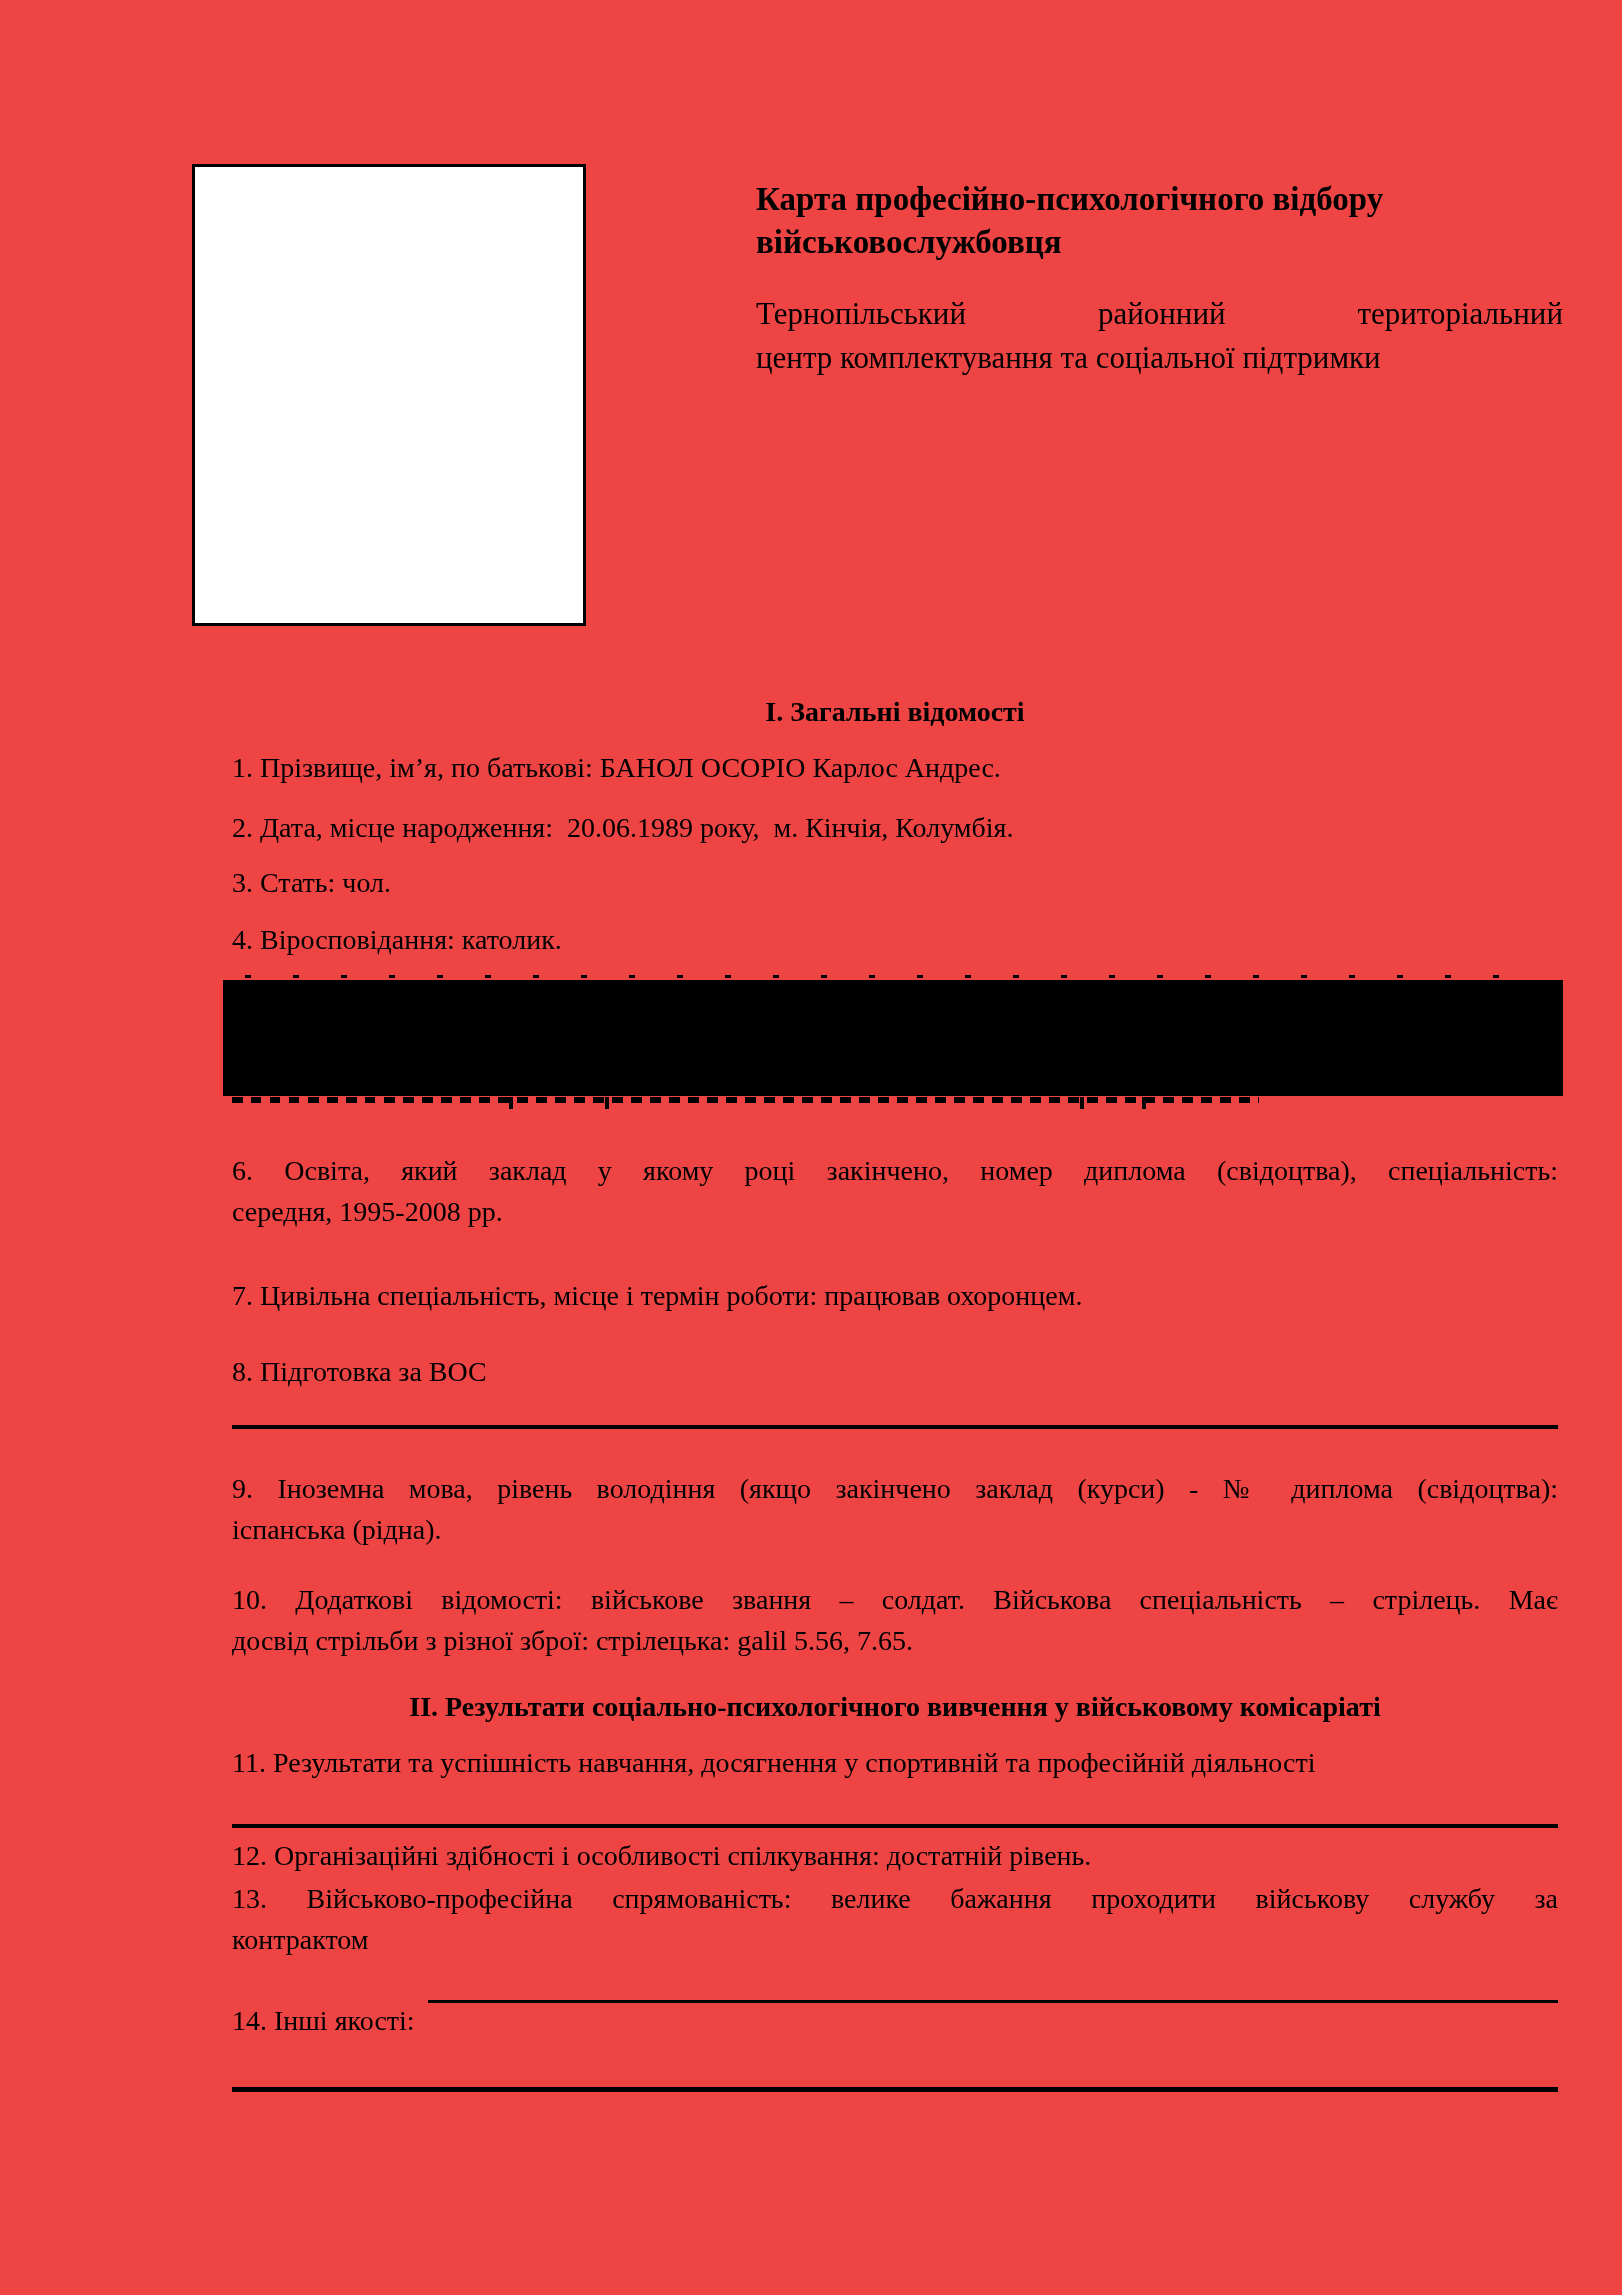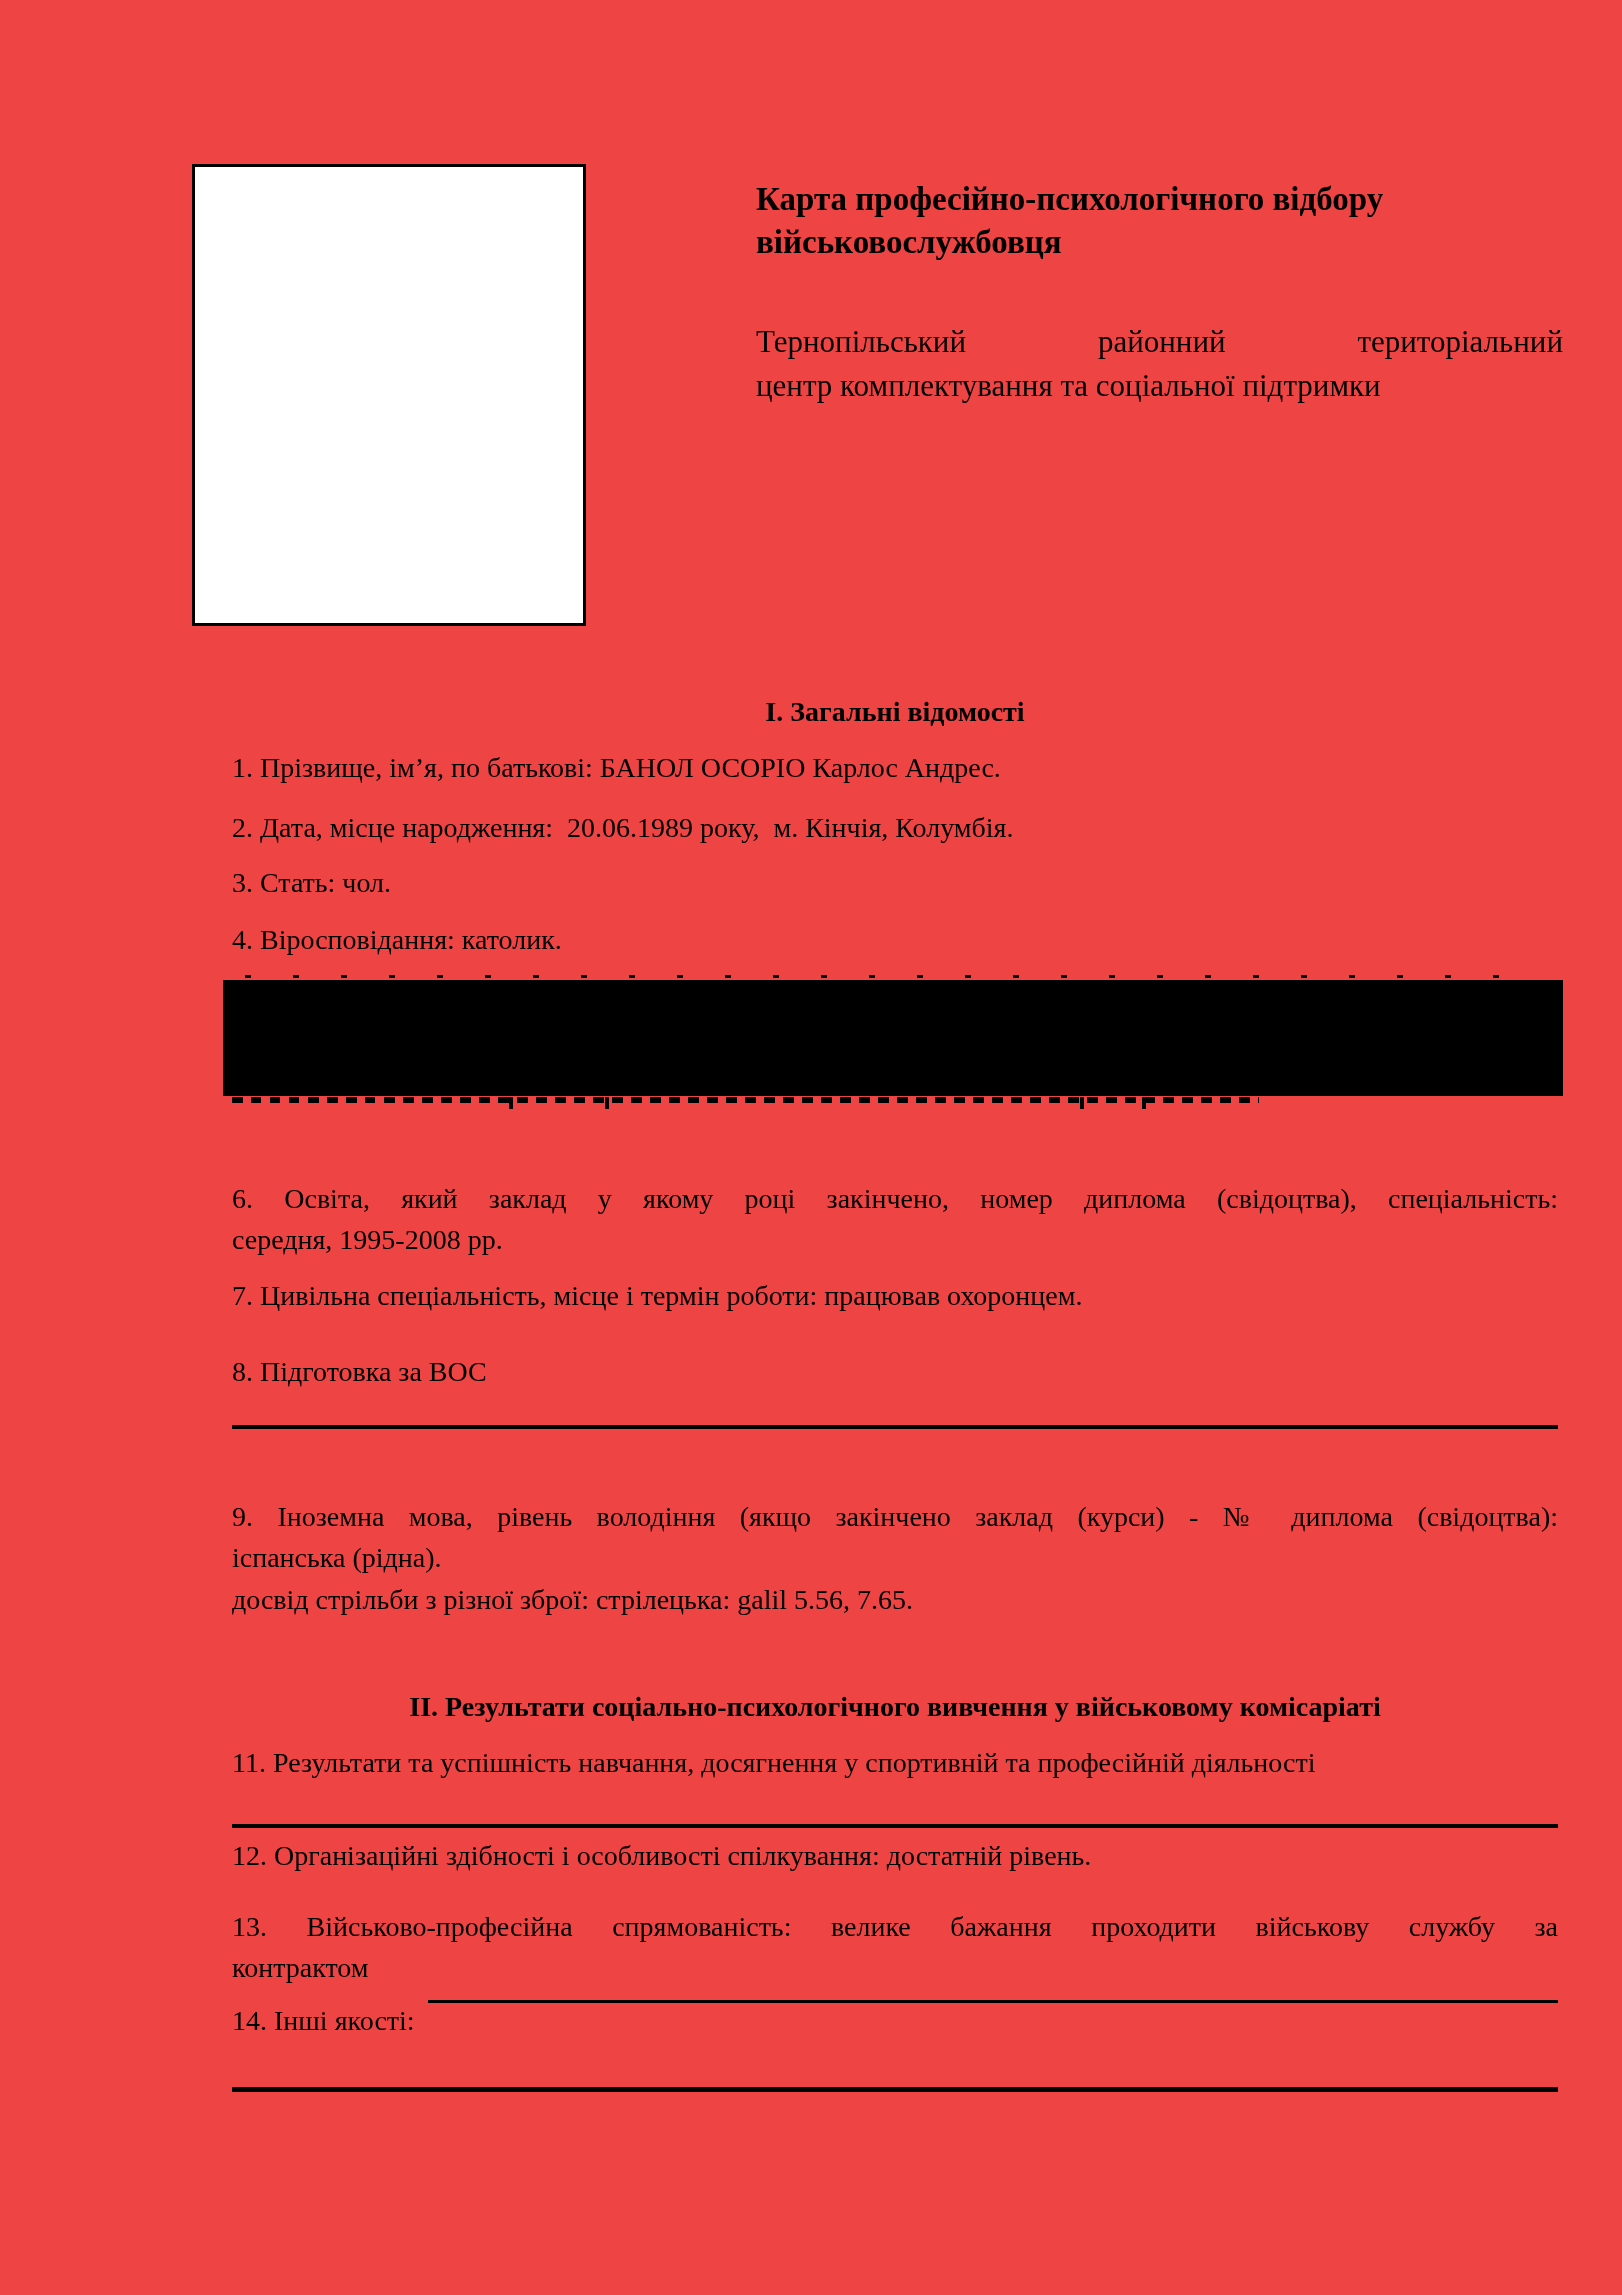--- a/index.html
+++ b/index.html
@@ -18,21 +18,21 @@
   .photo-box {
     left: 192px; top: 164px; width: 394px; height: 462px;
     border: 3.9px solid #000; box-sizing: border-box; background: #fff;
   }
 
   
   .title-block { left: 756px; top: 178px; width: 807px; }
   .title-line  { font-size: 33px; line-height: 43px; font-weight: bold; white-space: pre; }
   .org-block   { left: 756px; top: 292px; width: 807px; }
   .org-line    { font-size: 31px; line-height: 44px; }
-  .stretch     { text-align: justify; text-align-last: justify; margin-top: 28px; }
+  .stretch     { text-align: justify; text-align-last: justify; }
 
   
   .bodyline { left: 232px; width: 1326px; font-size: 28px; line-height: 41px; }
   .oneline  { white-space: pre; }
   .bold     { font-weight: bold; text-align: center; }
 
   
   .specks-top {
     left: 245px; top: 975px; width: 1276px; height: 3.3px;
     background: repeating-linear-gradient(90deg, #000 0 5.9px, transparent 5.9px 48px);
@@ -94,20 +94,21 @@
     <div>середня, 1995-2008 рр.</div>
   </div>
   <div class="abs bodyline oneline" style="top:1275px">7. Цивільна спеціальність, місце і термін роботи: працював охоронцем.</div>
   <div class="abs bodyline oneline" style="top:1351px">8. Підготовка за ВОС</div>
   <div class="abs hrule rule-a"></div>
   <div class="abs bodyline" style="top:1468px">
     <div class="stretch">9. Іноземна мова, рівень володіння (якщо закінчено заклад (курси) - № диплома (свідоцтва):</div>
     <div>іспанська (рідна).</div>
   </div>
   <div class="abs bodyline" style="top:1579px">
+    <div class="stretch">10. Додаткові відомості:  військове звання – солдат. Військова спеціальність – стрілець.  Має</div>
     <div>досвід стрільби з різної зброї: стрілецька: galil 5.56, 7.65.</div>
   </div>
 
   <div class="abs bodyline oneline bold" style="top:1686px">II. Результати соціально-психологічного вивчення у військовому комісаріаті</div>
   <div class="abs bodyline oneline" style="top:1742px">11. Результати та успішність навчання, досягнення у спортивній та професійній діяльності</div>
   <div class="abs hrule rule-b"></div>
   <div class="abs bodyline oneline" style="top:1835px">12. Організаційні здібності і особливості спілкування: достатній рівень.</div>
   <div class="abs bodyline" style="top:1878px">
     <div class="stretch">13. Військово-професійна спрямованість: велике бажання проходити військову службу за</div>
     <div>контрактом</div>

